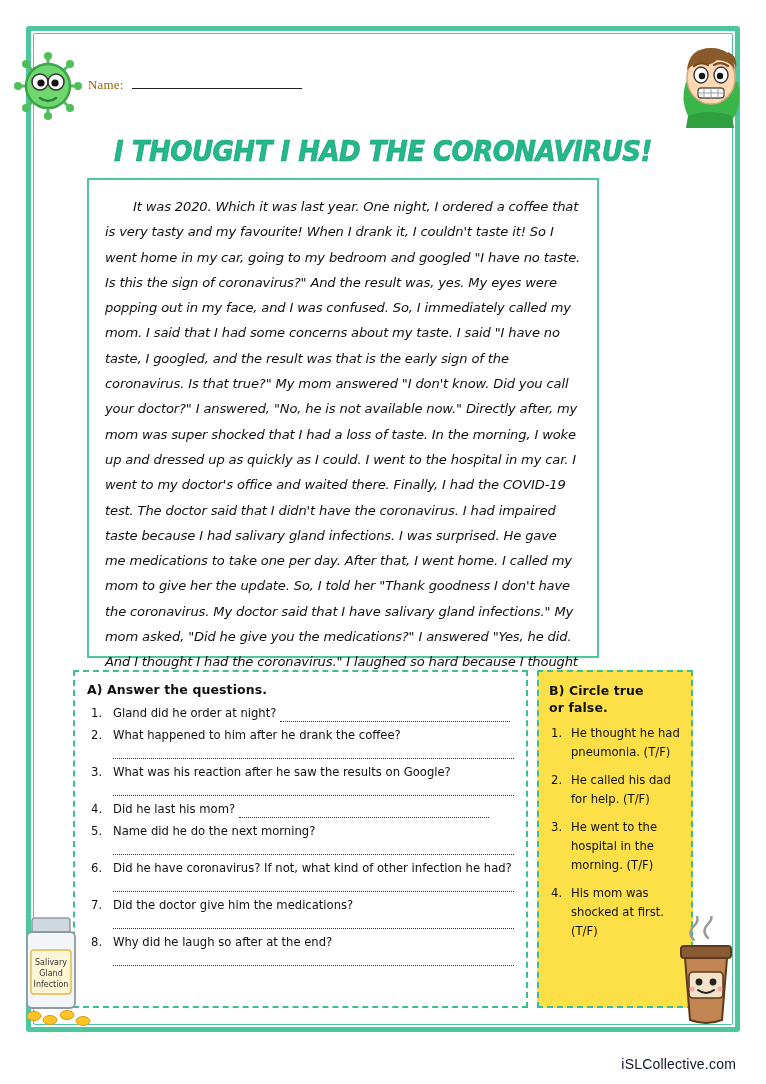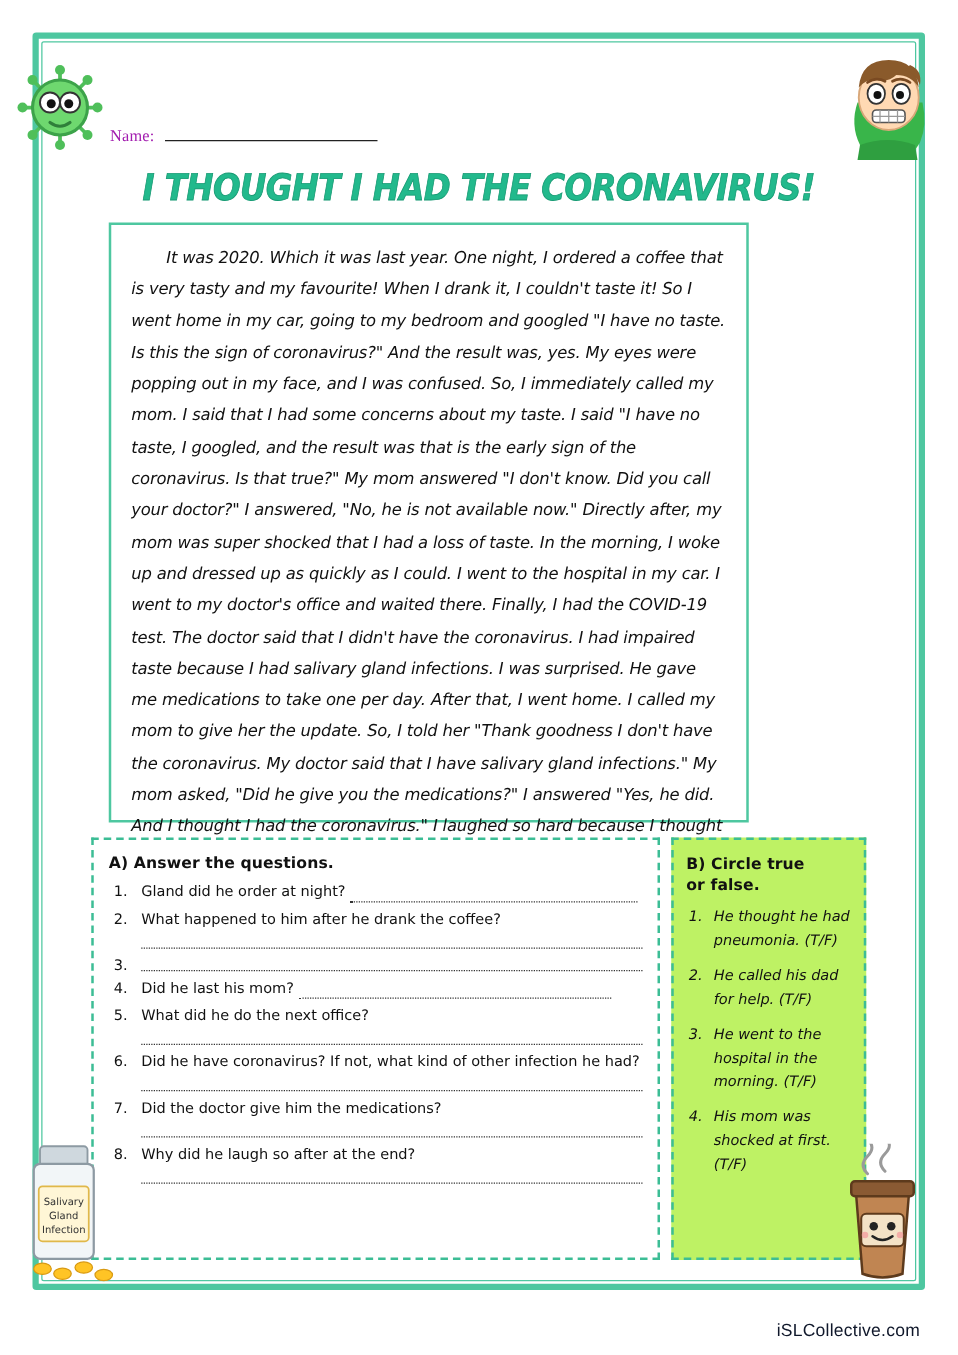--- a/index.html
+++ b/index.html
@@ -37,26 +37,26 @@
     right: 33px;
     bottom: 59px;
     border: 1.5px solid #4ec7a0;
     border-radius: 2px;
   }
 
   
   .name-row {
     position: absolute;
     left: 88px;
-    top: 100px;
+    top: 76px;
     display: flex;
     align-items: baseline;
     gap: 8px;
     font-size: 13px;
-    color: #a21caf;
+    color: #a16207;
     font-family: "Liberation Serif", serif;
   }
   .name-label { letter-spacing: .2px; }
   .name-line {
     display: inline-block;
     width: 170px;
     border-bottom: 1.4px solid #222;
     height: 12px;
   }
 
@@ -114,21 +114,21 @@
   }
   .panel-b {
     position: absolute;
     left: 537px;
     top: 670px;
     width: 156px;
     height: 338px;
     border: 2px dashed #3cbd95;
     box-sizing: border-box;
     padding: 10px 10px 8px 10px;
-    background: #bef264;
+    background: #fde047;
   }
   .panel-heading {
     text-align: left;
     font-family: "DejaVu Sans", sans-serif;
     font-weight: bold;
     font-size: 12.5px;
     color: #111;
     margin-bottom: 8px;
     letter-spacing: .1px;
   }
@@ -182,21 +182,20 @@
   }
   ol.tflist > li {
     counter-increment: t;
     position: relative;
     padding-left: 22px;
     font-family: "DejaVu Sans", sans-serif;
     font-size: 11.6px;
     color: #111;
     line-height: 19px;
     margin-bottom: 9px;
-    font-style: italic;
   }
   ol.tflist > li::before {
     content: counter(t) ".";
     position: absolute;
     left: 2px;
     top: 0;
   }
 
   
   .footer {
@@ -240,28 +239,29 @@
     <ol class="qlist">
       <li>
         <span class="qtext">Gland did he order at night?</span>
         <span class="answer-line inline-rest" style="width:230px"></span>
       </li>
       <li>
         <span class="qtext">What happened to him after he drank the coffee?</span>
         <span class="answer-line full"></span>
       </li>
       <li>
+        <span class="qtext">What was his reaction after he saw the results on Google?</span>
         <span class="answer-line full"></span>
       </li>
       <li>
         <span class="qtext">Did he last his mom?</span>
         <span class="answer-line inline-rest" style="width:250px"></span>
       </li>
       <li>
-        <span class="qtext">What did he do the next office?</span>
+        <span class="qtext">Name did he do the next morning?</span>
         <span class="answer-line full"></span>
       </li>
       <li>
         <span class="qtext">Did he have coronavirus? If not, what kind of other infection he had?</span>
         <span class="answer-line full"></span>
       </li>
       <li>
         <span class="qtext">Did the doctor give him the medications?</span>
         <span class="answer-line full"></span>
       </li>

